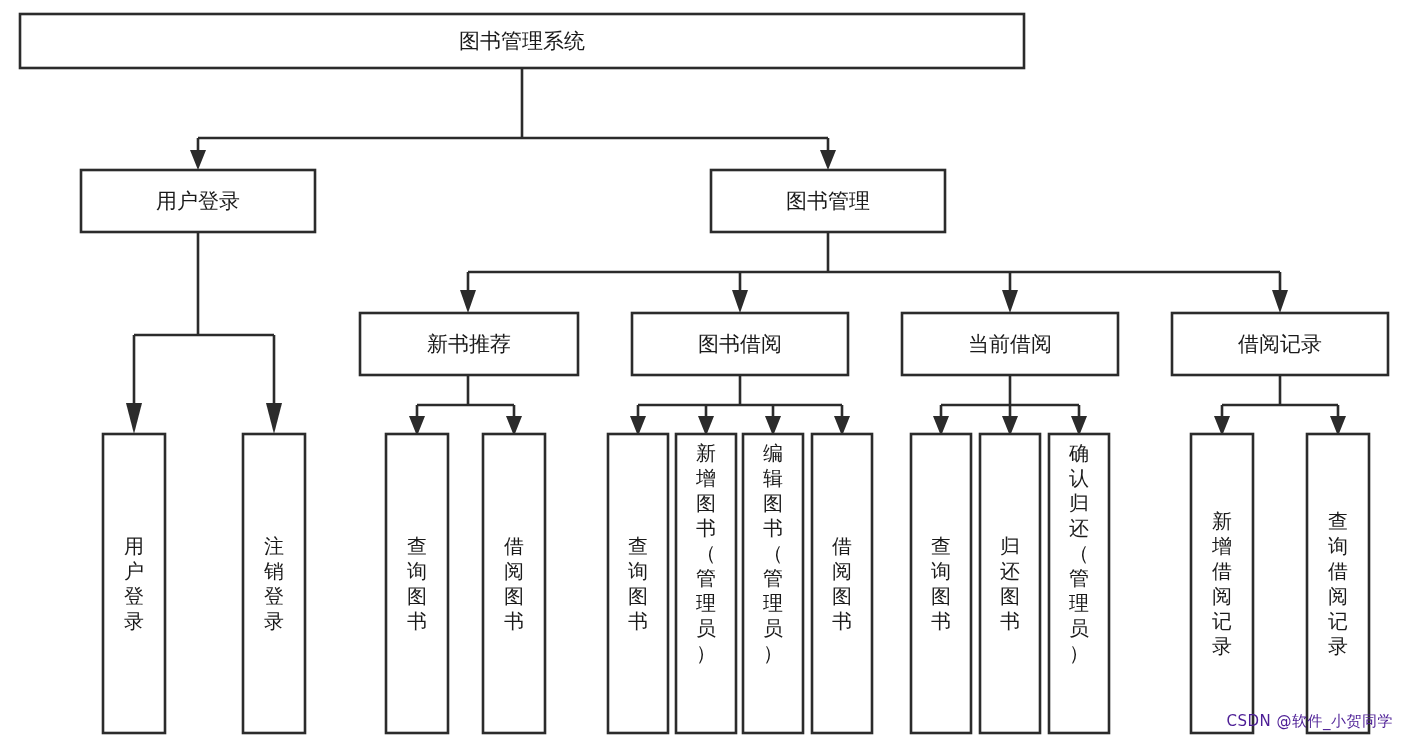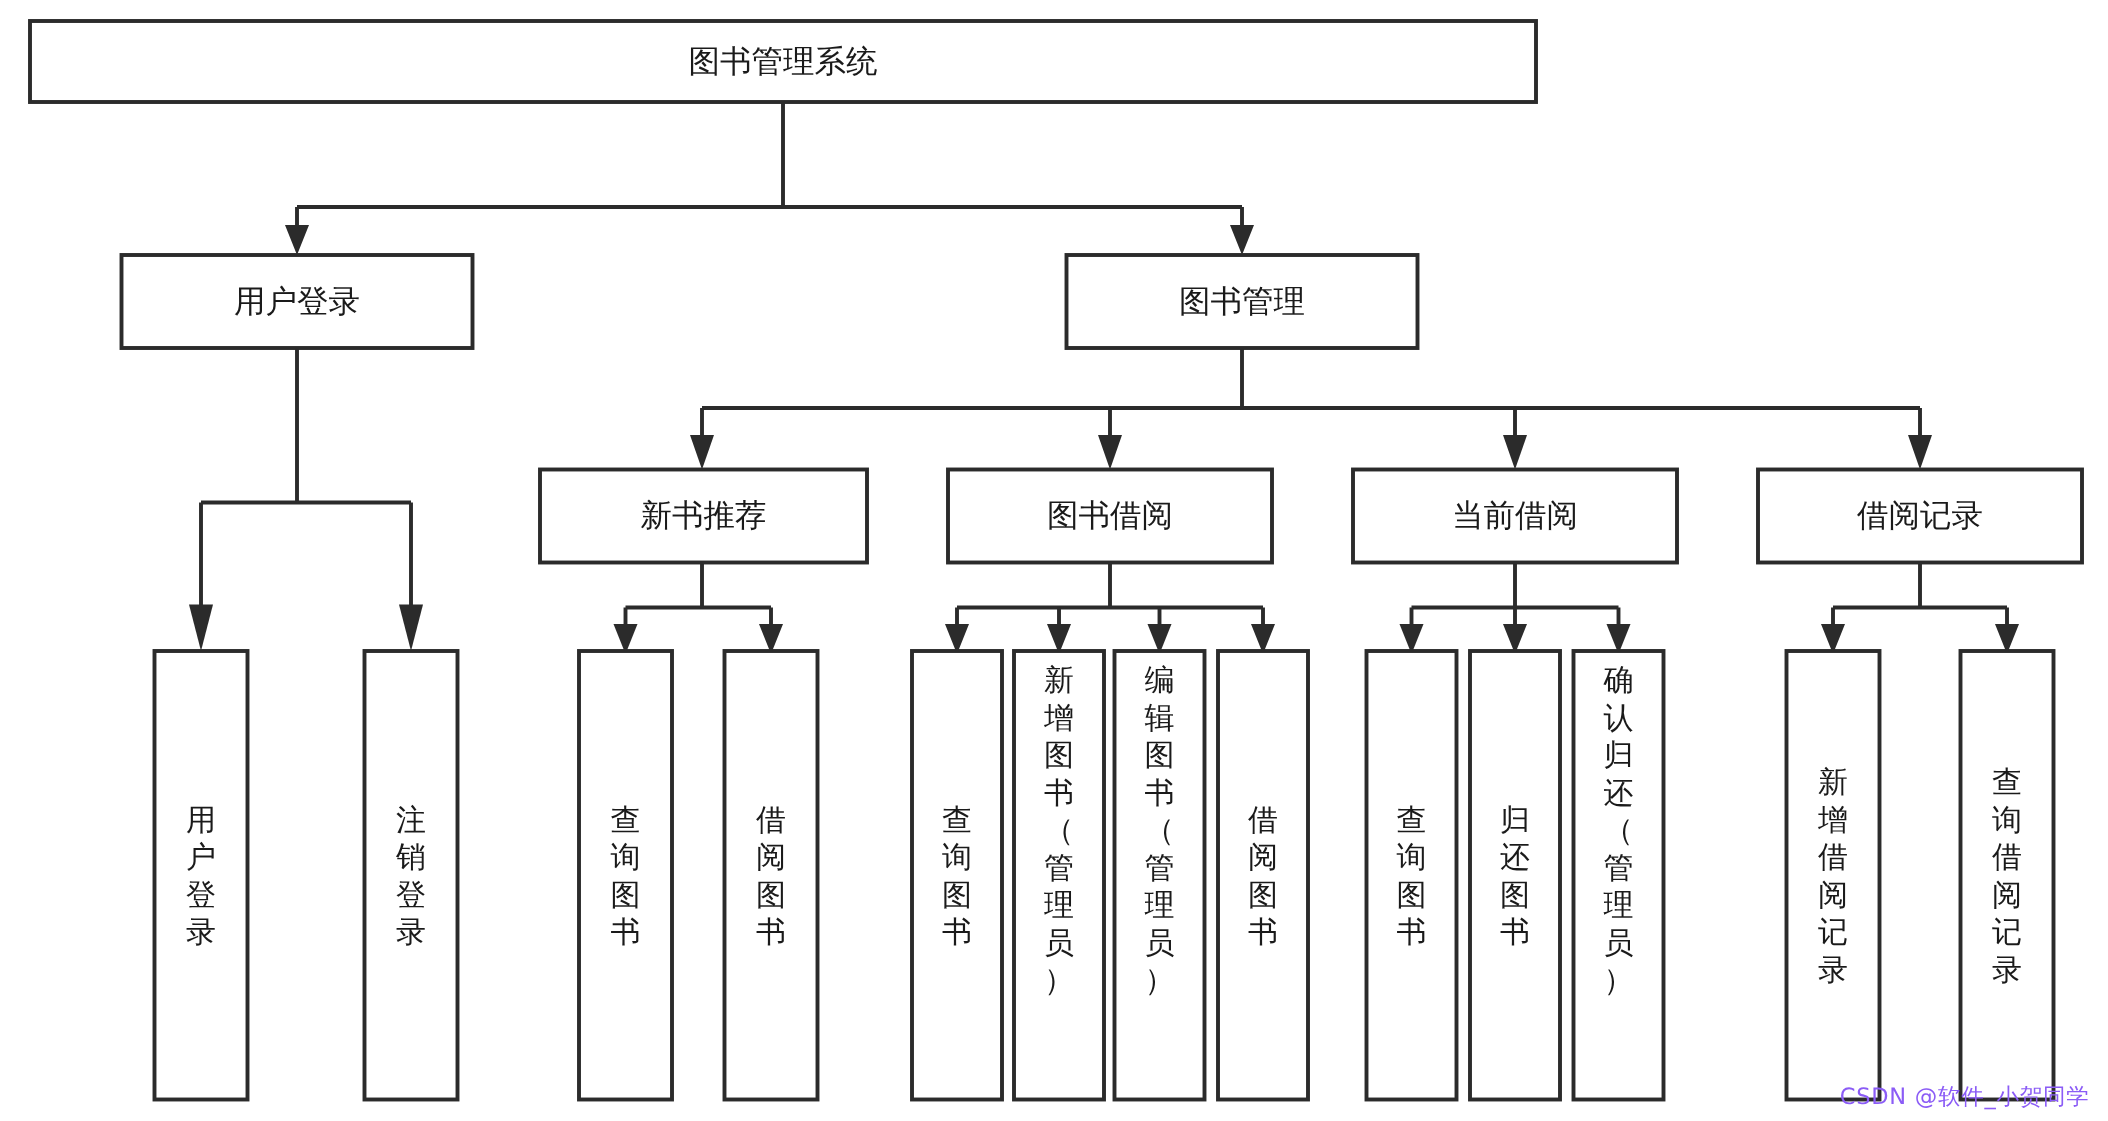--- a/index.html
+++ b/index.html
@@ -50,24 +50,24 @@
   }
   .node-label-v {
     font-family: "DejaVu Sans", "Liberation Sans", sans-serif;
     font-size: 20px;
     fill: #1a1a1a;
     text-anchor: middle;
   }
   .watermark {
     position: absolute;
     right: 12px;
-    bottom: 6px;
+    bottom: 16px;
     font-family: "DejaVu Sans", "Liberation Sans", sans-serif;
     font-size: 15px;
-    color: #8b5cf6;
+    color: #4c1d95;
     white-space: nowrap;
     letter-spacing: 0.5px;
   }
 </style>
 </head>
 <body>
 
 <div id="diagram-root">
 
   <svg class="tree-canvas" viewBox="0 0 1405 747" xmlns="http://www.w3.org/2000/svg">

